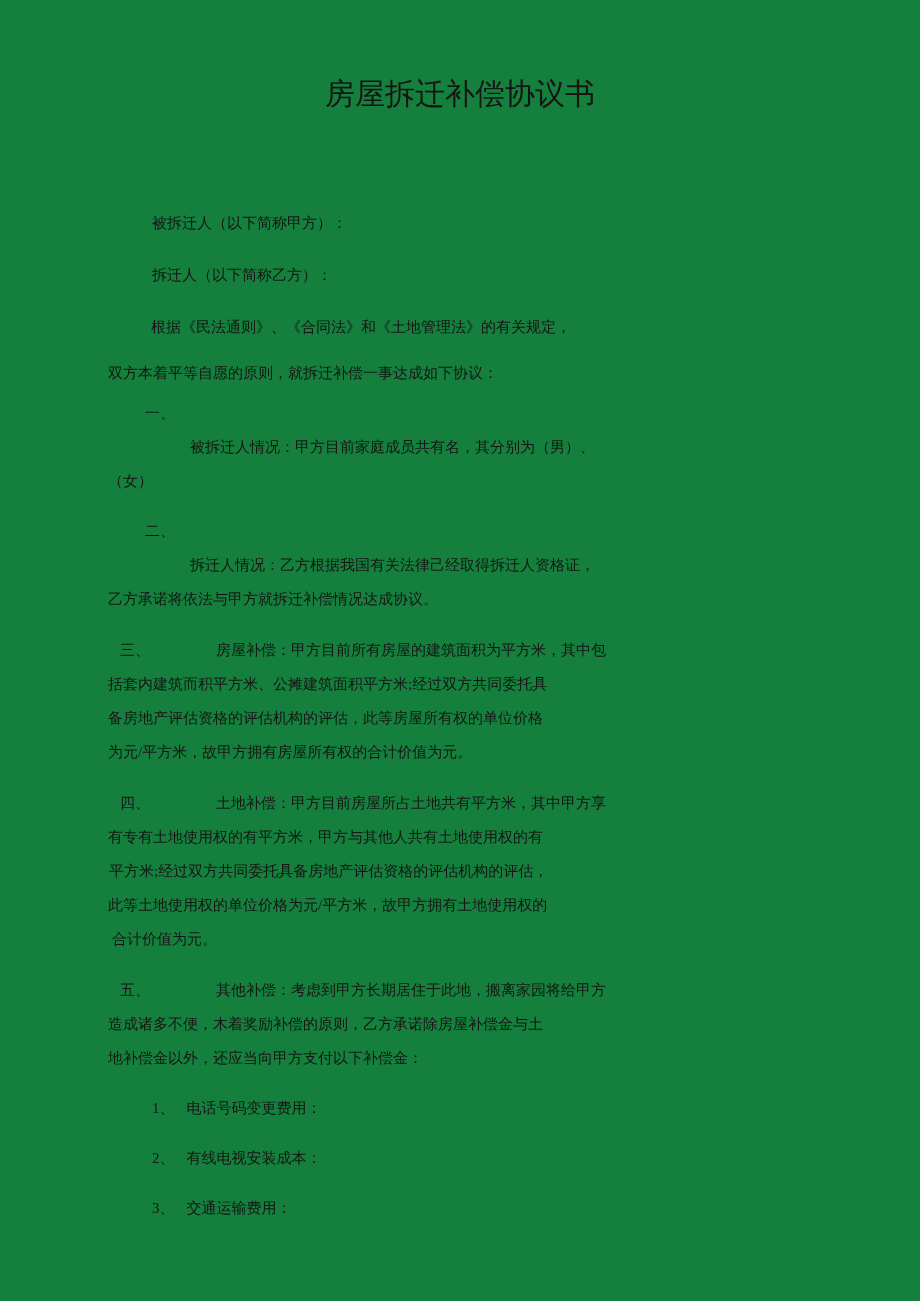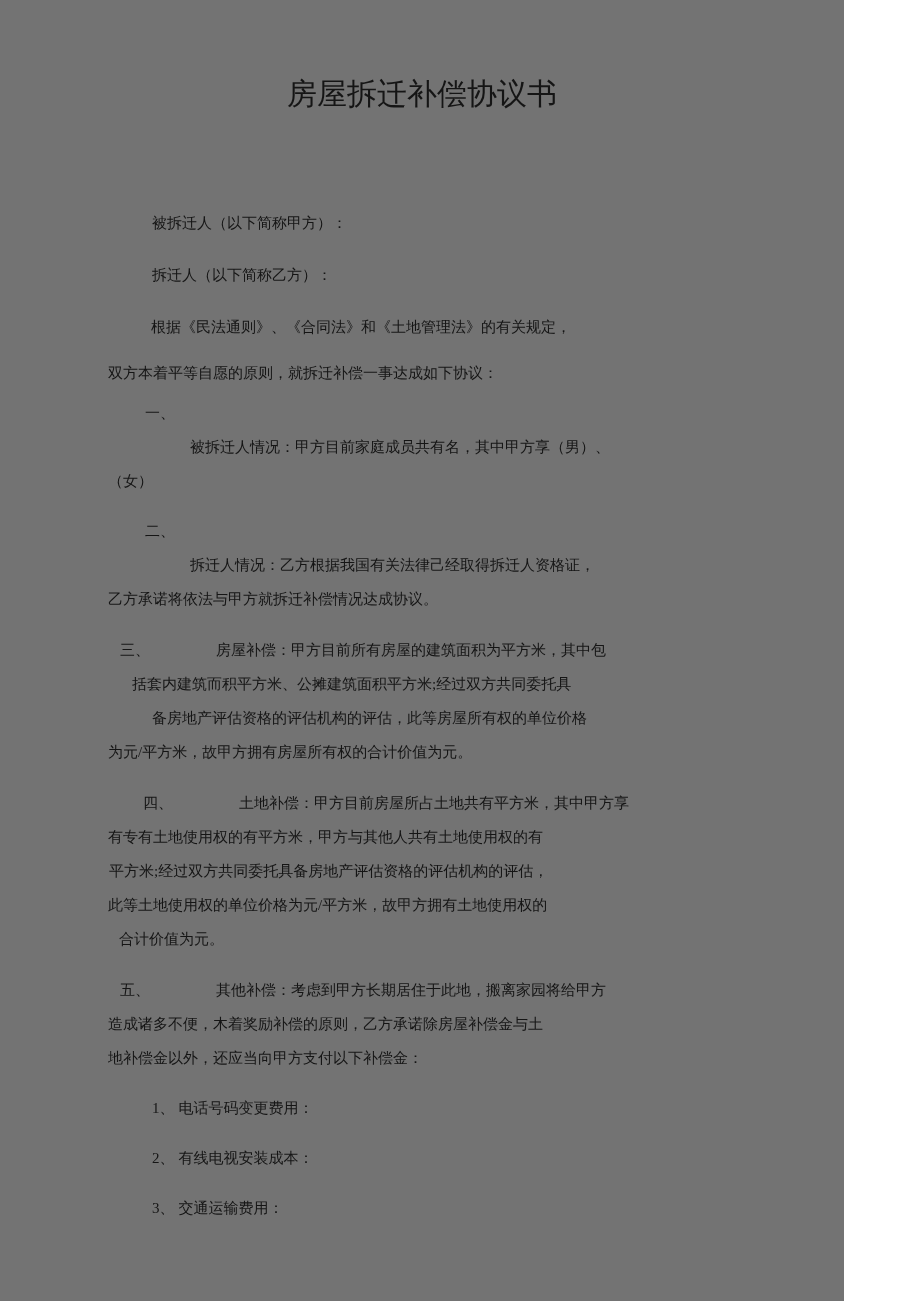--- a/index.html
+++ b/index.html
@@ -1,21 +1,21 @@
 <!DOCTYPE html>
 <html><head>
 <meta charset="utf-8">
 <style>
   html,body{margin:0;padding:0;}
   body{background:#ffffff;}
   .page{
     position:relative;
-    width:844px;
+    width:920px;
     height:1301px;
-    background:#737373;
+    background:#15803d;
     overflow:hidden;
     font-family:"Liberation Serif","DejaVu Serif",serif;
     color:#151515;
   }
   .doc-title{
     position:absolute;
     left:0; right:0;
     top:76px;
     text-align:center;
     font-size:30px;
@@ -24,54 +24,54 @@
     white-space:nowrap;
   }
   .ln{
     position:absolute;
     font-size:15px;
     line-height:34px;
     height:34px;
     white-space:nowrap;
   }
   .rest{ margin-left:66px; }
-  .fee-label{ margin-left:4px; }
+  .fee-label{ margin-left:12px; }
 </style>
 </head>
 <body>
 
 <div class="page">
 
   <div class="doc-title">房屋拆迁补偿协议书</div>
 
   <div class="ln" style="left:152px; top:206px;">被拆迁人（以下简称甲方）：</div>
 
   <div class="ln" style="left:152px; top:258px;">拆迁人（以下简称乙方）：</div>
 
   <div class="ln" style="left:151px; top:310px;">根据《民法通则》、《合同法》和《土地管理法》的有关规定，</div>
   <div class="ln" style="left:108px; top:344px;margin-top:12px;">双方本着平等自愿的原则，就拆迁补偿一事达成如下协议：</div>
 
   <div class="ln" style="left:145px; top:396px;">一、</div>
-  <div class="ln" style="left:190px; top:430px;">被拆迁人情况：甲方目前家庭成员共有名，其中甲方享（男）、</div>
+  <div class="ln" style="left:190px; top:430px;">被拆迁人情况：甲方目前家庭成员共有名，其分别为（男）、</div>
   <div class="ln" style="left:108px; top:464px;">（女）</div>
 
   <div class="ln" style="left:145px; top:514px;">二、</div>
   <div class="ln" style="left:190px; top:548px;">拆迁人情况：乙方根据我国有关法律己经取得拆迁人资格证，</div>
   <div class="ln" style="left:108px; top:582px;">乙方承诺将依法与甲方就拆迁补偿情况达成协议。</div>
 
   <div class="ln" style="left:120px; top:633px;"><span>三、</span><span class="rest">房屋补偿：甲方目前所有房屋的建筑面积为平方米，其中包</span></div>
-  <div class="ln" style="left:108px; top:667px;margin-left:24px;">括套内建筑而积平方米、公摊建筑面积平方米;经过双方共同委托具</div>
-  <div class="ln" style="left:108px; top:701px;margin-left:44px;">备房地产评估资格的评估机构的评估，此等房屋所有权的单位价格</div>
+  <div class="ln" style="left:108px; top:667px;">括套内建筑而积平方米、公摊建筑面积平方米;经过双方共同委托具</div>
+  <div class="ln" style="left:108px; top:701px;">备房地产评估资格的评估机构的评估，此等房屋所有权的单位价格</div>
   <div class="ln" style="left:108px; top:735px;">为元/平方米，故甲方拥有房屋所有权的合计价值为元。</div>
 
-  <div class="ln" style="left:120px; top:786px;margin-left:23px;"><span>四、</span><span class="rest">土地补偿：甲方目前房屋所占土地共有平方米，其中甲方享</span></div>
+  <div class="ln" style="left:120px; top:786px;"><span>四、</span><span class="rest">土地补偿：甲方目前房屋所占土地共有平方米，其中甲方享</span></div>
   <div class="ln" style="left:108px; top:820px;">有专有土地使用权的有平方米，甲方与其他人共有土地使用权的有</div>
   <div class="ln" style="left:109px; top:854px;">平方米;经过双方共同委托具备房地产评估资格的评估机构的评估，</div>
   <div class="ln" style="left:108px; top:888px;">此等土地使用权的单位价格为元/平方米，故甲方拥有土地使用权的</div>
-  <div class="ln" style="left:119px; top:922px;">合计价值为元。</div>
+  <div class="ln" style="left:112px; top:922px;">合计价值为元。</div>
 
   <div class="ln" style="left:120px; top:973px;"><span>五、</span><span class="rest">其他补偿：考虑到甲方长期居住于此地，搬离家园将给甲方</span></div>
   <div class="ln" style="left:108px; top:1007px;">造成诸多不便，木着奖励补偿的原则，乙方承诺除房屋补偿金与土</div>
   <div class="ln" style="left:108px; top:1041px;">地补偿金以外，还应当向甲方支付以下补偿金：</div>
 
   <div class="ln" style="left:152px; top:1091px;"><span>1、</span><span class="fee-label">电话号码变更费用：</span></div>
   <div class="ln" style="left:152px; top:1141px;"><span>2、</span><span class="fee-label">有线电视安装成本：</span></div>
   <div class="ln" style="left:152px; top:1191px;"><span>3、</span><span class="fee-label">交通运输费用：</span></div>
 
 </div>

